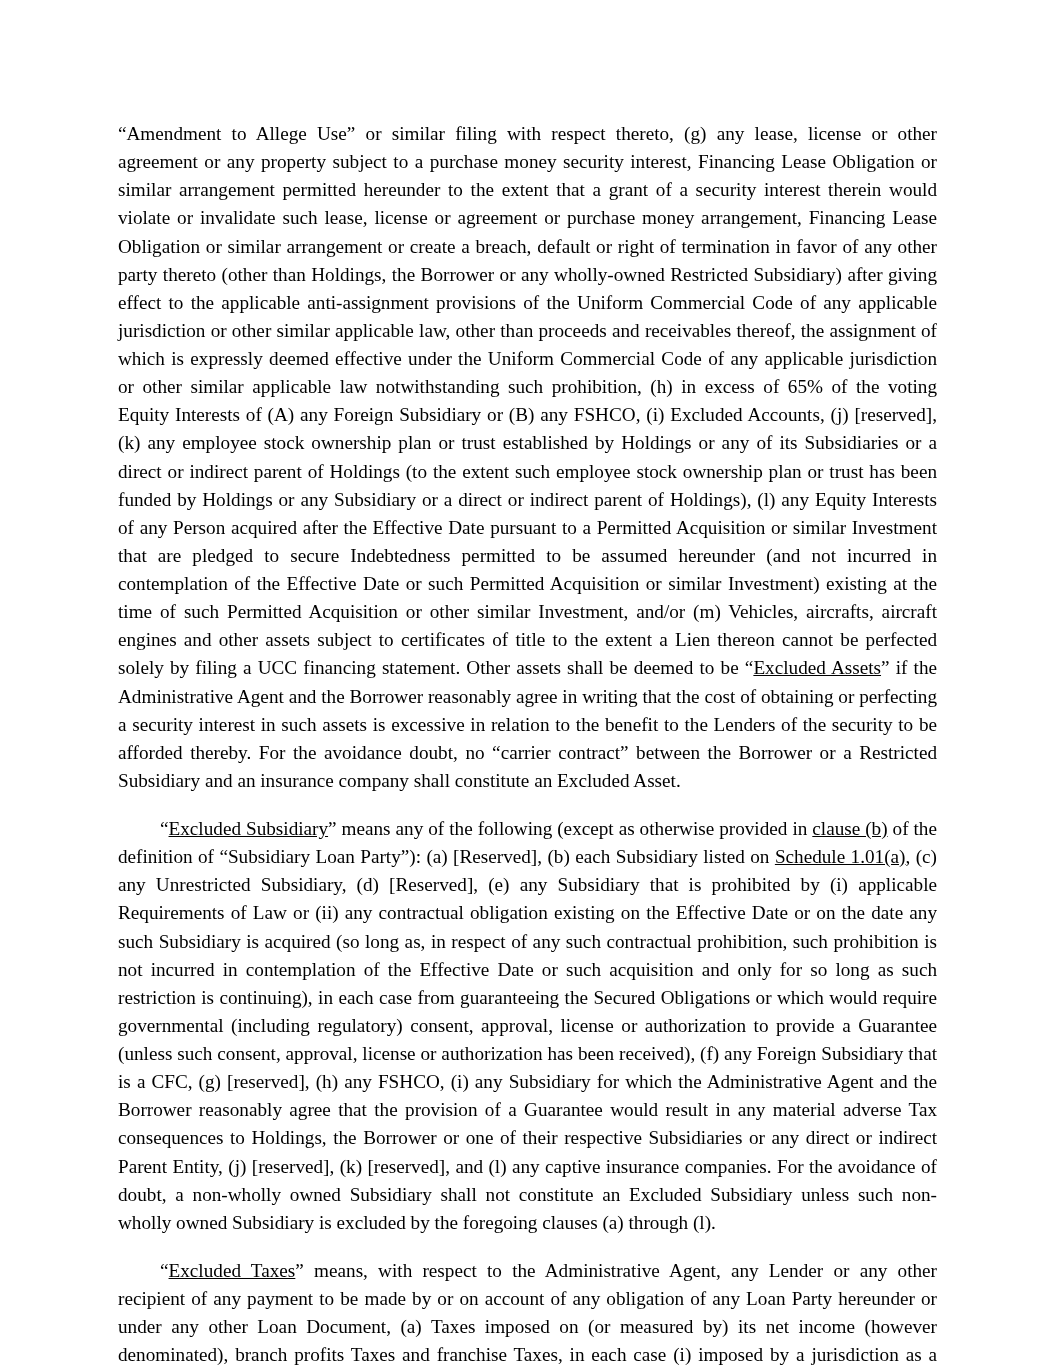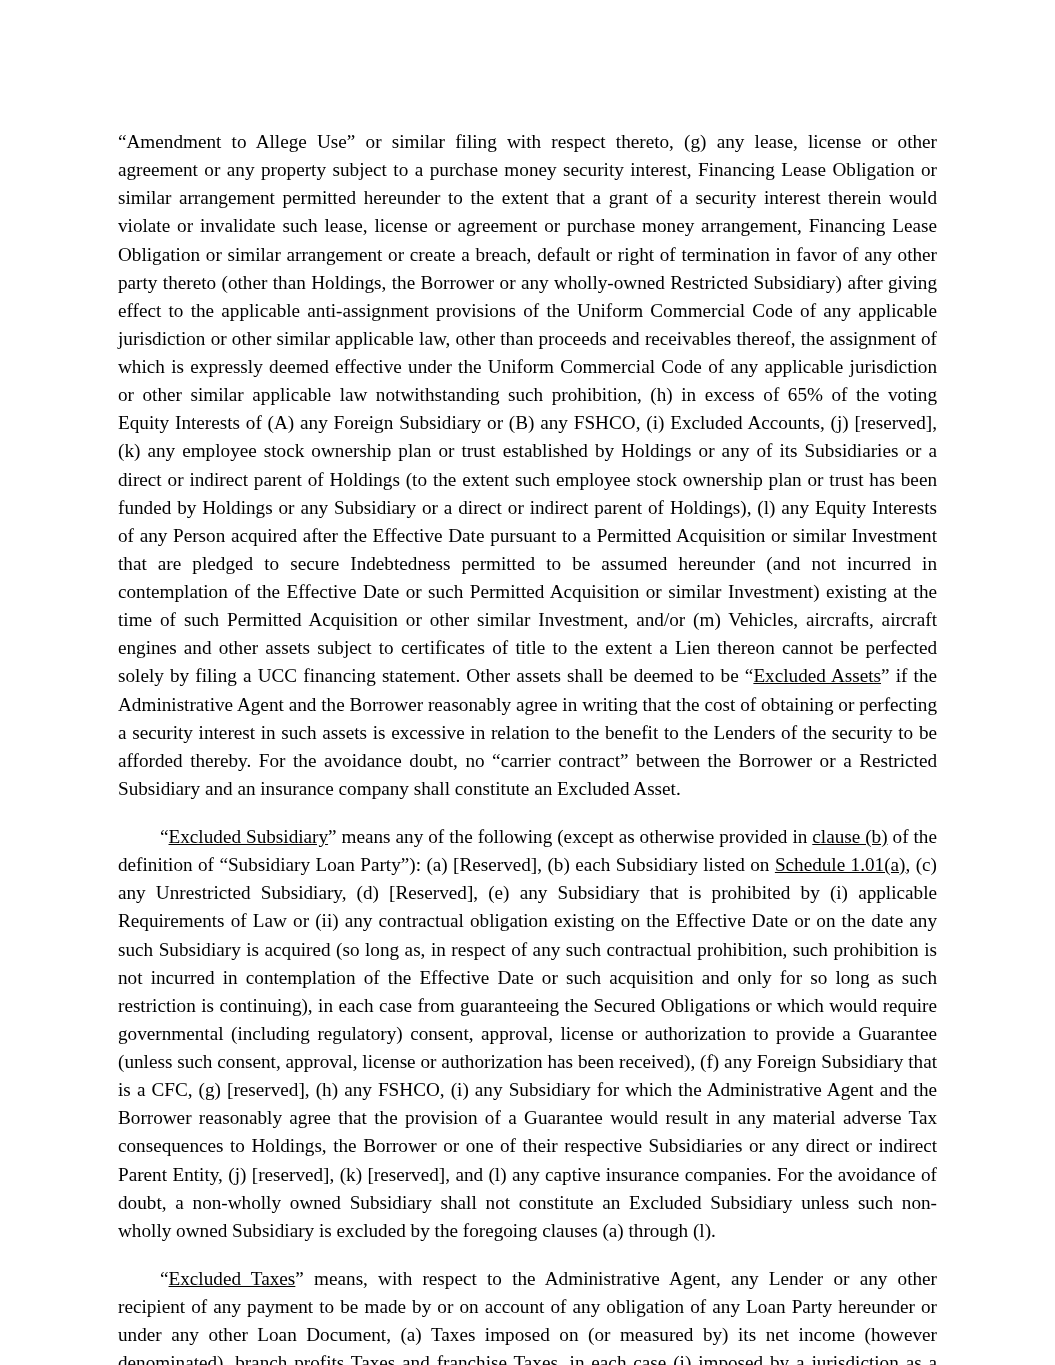--- a/index.html
+++ b/index.html
@@ -14,21 +14,21 @@
     color: #000000;
   }
   .page {
     position: relative;
     width: 1055px;
     min-height: 1365px;
     box-sizing: border-box;
     padding: 120px 118px 40px 118px;
   }
   .doc-body p {
-    margin: 8px 0 20px 0;
+    margin: 0 0 20px 0;
     font-size: 19.2px;
     line-height: 1.465;
     text-align: justify;
     text-justify: inter-word;
     hyphens: none;
   }
   .doc-body p.indent {
     text-indent: 42px;
   }
   .doc-body p:last-of-type {

